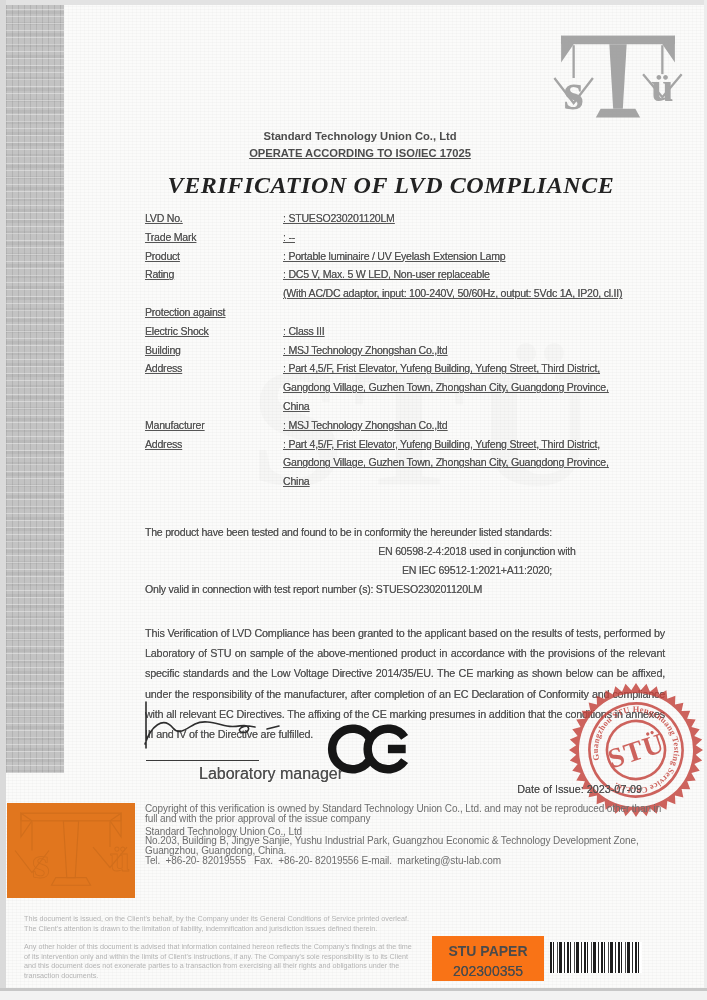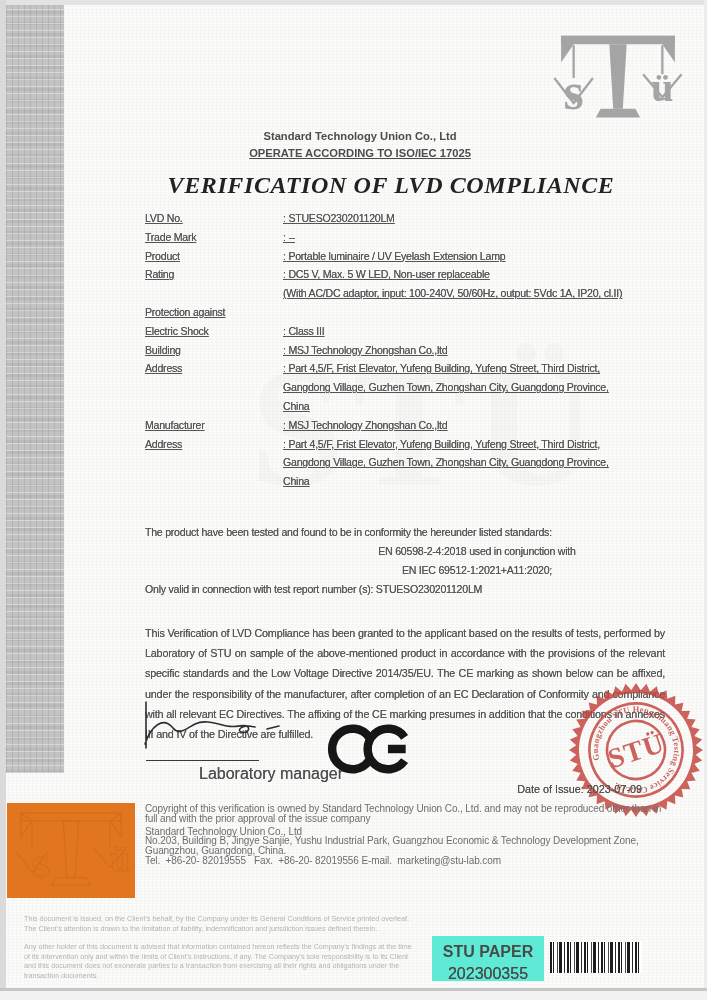--- a/index.html
+++ b/index.html
@@ -57,22 +57,22 @@
   .footer{position:absolute;left:145px;top:804px;width:522px;font-size:10px;line-height:9.8px;
     color:#6d6d6d;letter-spacing:-0.1px;}
   .footer div{white-space:pre-wrap;}
   .footer .gap{margin-top:3px;}
 
   .orange-box{position:absolute;left:7px;top:803px;width:128px;height:95px;background:#e1761e;overflow:hidden;}
 
   .disclaimer{position:absolute;left:24px;top:914px;width:406px;font-size:7.2px;line-height:9.6px;color:#b3b3b3;}
   .disclaimer p{margin:0 16px 9px 0;}
 
-  .paper-box{position:absolute;left:432px;top:936px;width:112px;height:45px;background:#5eead4;
-    text-align:center;font-size:16px;font-weight:bold;color:#4a4a4a;padding-top:7px;box-sizing:border-box;}
+  .paper-box{position:absolute;left:432px;top:936px;width:112px;height:45px;background:#f97316;
+    text-align:center;font-size:14px;font-weight:bold;color:#4a4a4a;padding-top:7px;box-sizing:border-box;}
   .paper-box .num{margin-top:4px;font-weight:normal;text-shadow:0 0 .6px #555;}
 
   .barcode{position:absolute;left:550px;top:942px;width:92px;height:31px;
     background:repeating-linear-gradient(90deg,#1c1c1c 0 2px,#fff 2px 3px,#1c1c1c 3px 4px,#fff 4px 7px,
       #4a4a4a 7px 8px,#fff 8px 9px,#1c1c1c 9px 12px,#fff 12px 14px,#2a2a2a 14px 15px,#fff 15px 17px);}
 
   .logo{position:absolute;left:543px;top:24px;opacity:.92;}
   svg text{font-family:"Liberation Serif",serif;}
 </style>
 </head>

